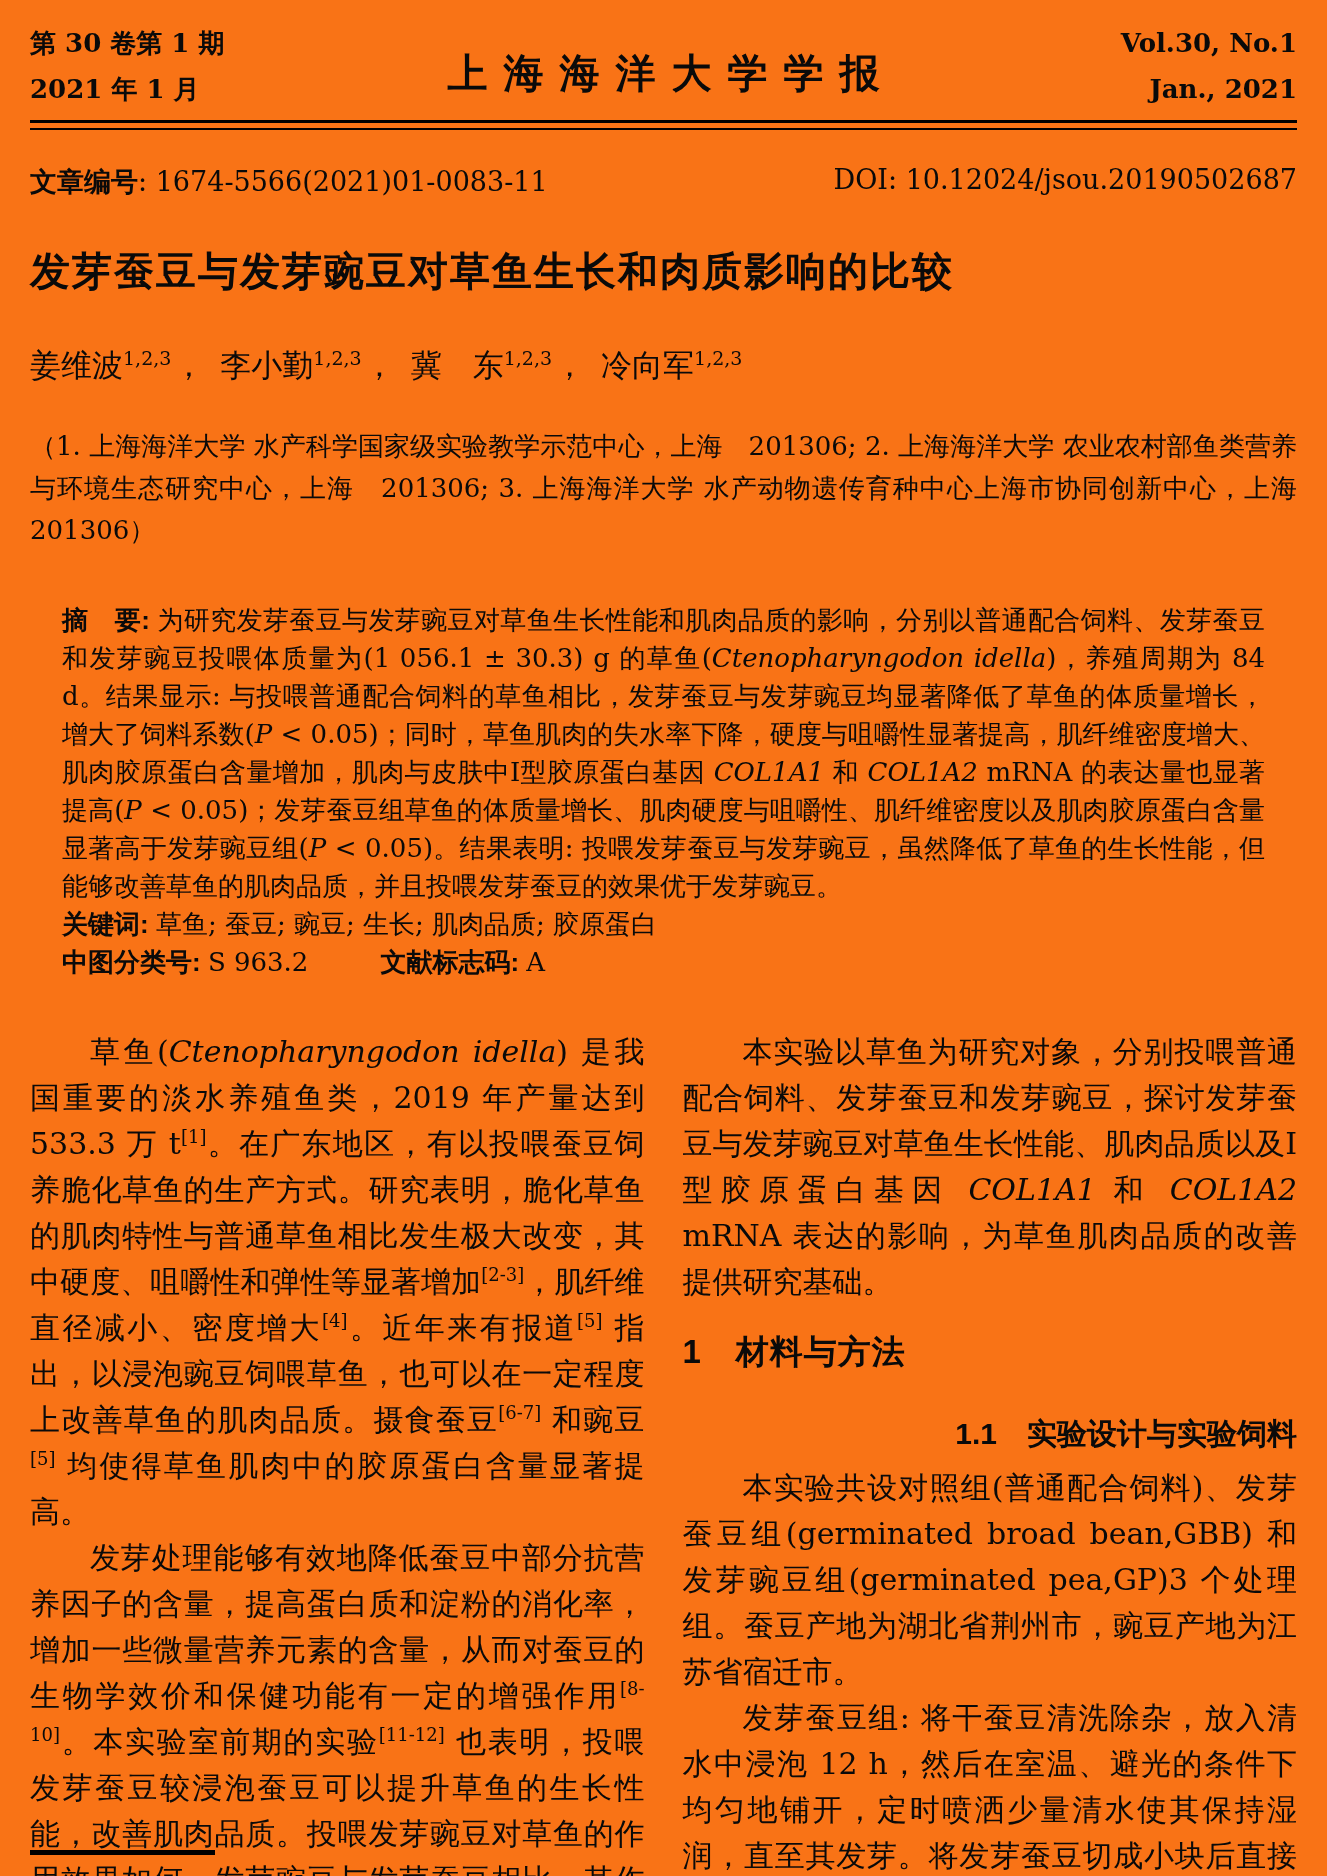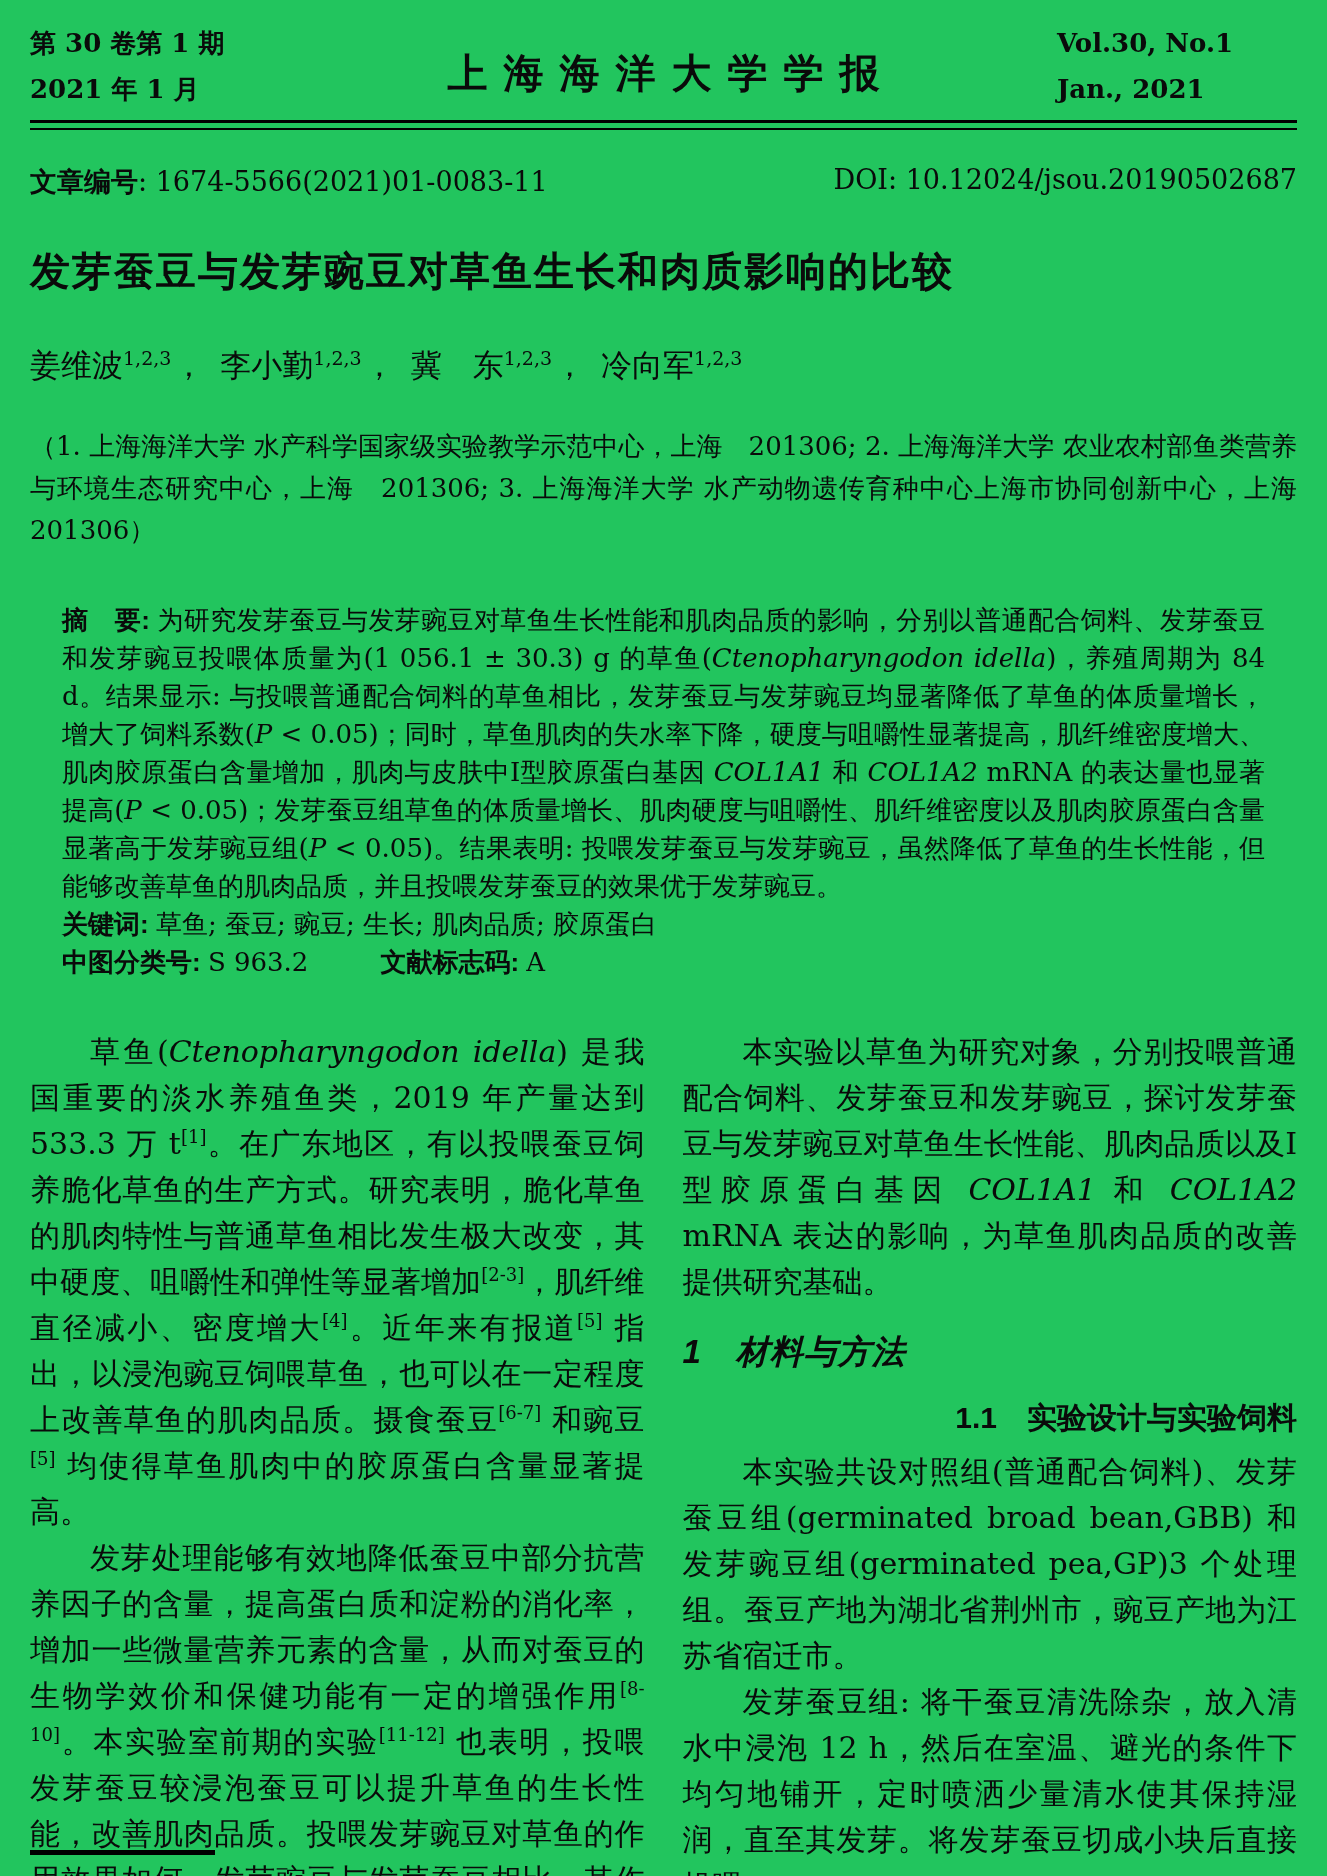--- a/index.html
+++ b/index.html
@@ -1,31 +1,31 @@
 <!DOCTYPE html>
 <html><head>
 <meta charset="utf-8">
 <style>
   html,body { margin:0; padding:0; background:#e8e8e8; }
   .page {
     position:relative;
     width:1327px; height:1876px;
     margin:0 auto;
-    background:#22c55e;
+    background:#f97316;
     color:#0a0a0a;
     font-family:"DejaVu Serif","Liberation Serif",serif;
     box-sizing:border-box;
     padding:26px 30px 0 30px;
     overflow:hidden;
   }
   
   .hdr { display:flex; justify-content:space-between; align-items:flex-start; font-weight:700; }
   .hdr-left, .hdr-right { font-size:26px; line-height:34px; width:240px; }
   .hdr-left div + div, .hdr-right div + div { margin-top:12px; }
-  .hdr-right { }
+  .hdr-right { text-align:right; }
   .hdr-center { flex:1; text-align:center; }
   .j-cn { font-size:40px; line-height:46px; letter-spacing:16px; text-indent:16px;margin-top:24px; }
   .j-en { font-size:26px; margin-top:8px; letter-spacing:0.5px; }
   .hdr-rule { margin-top:14px; height:5px; border-top:3px solid #000; border-bottom:2px solid #000; }
   
   .meta-row { display:flex; justify-content:space-between; margin-top:34px; font-size:27px; }
   .h-label { font-family:"Liberation Sans","DejaVu Sans",sans-serif; font-weight:700; }
   
   .title { margin:44px 0 0 0; font-family:Liberation Serif, serif;
            font-size:40px; font-weight:700; letter-spacing:2px; }
@@ -34,22 +34,22 @@
   .author-sep { margin:0 16px 0 2px; }
   .affil { margin-top:38px; font-size:26px; line-height:42px; text-align:justify; }
   
   .abstract { margin:50px 32px 0 32px; font-size:26px; line-height:38px; text-align:justify; }
   .abstract p { margin:0; }
   .clc-gap { margin-left:72px; }
   
   .columns { display:flex; gap:38px; margin-top:48px; font-size:30px; line-height:46px; text-align:justify; }
   .col { flex:1; min-width:0; }
   .body-p { margin:0; text-indent:2em; }
-  .sec { font-size:33px; font-weight:700; letter-spacing:1px; margin:24px 0 20px 0;
-         font-family:"Liberation Sans","DejaVu Sans",sans-serif; text-align:left;font-style:italic; }
+  .sec { font-size:33px; font-weight:700; letter-spacing:1px; margin:24px 0 36px 0;
+         font-family:"Liberation Sans","DejaVu Sans",sans-serif; text-align:left; }
   .subsec { font-size:30px; font-weight:700; margin:0 0 8px 0;
             font-family:"Liberation Sans","DejaVu Sans",sans-serif; text-align:right; }
   sup { font-size:0.6em; line-height:0; }
   i { font-style:italic; }
   .footnote-rule { position:absolute; left:30px; top:1850px; width:185px; border-top:5px solid #000; }
 </style>
 </head>
 <body>
 
 <div class="page">

